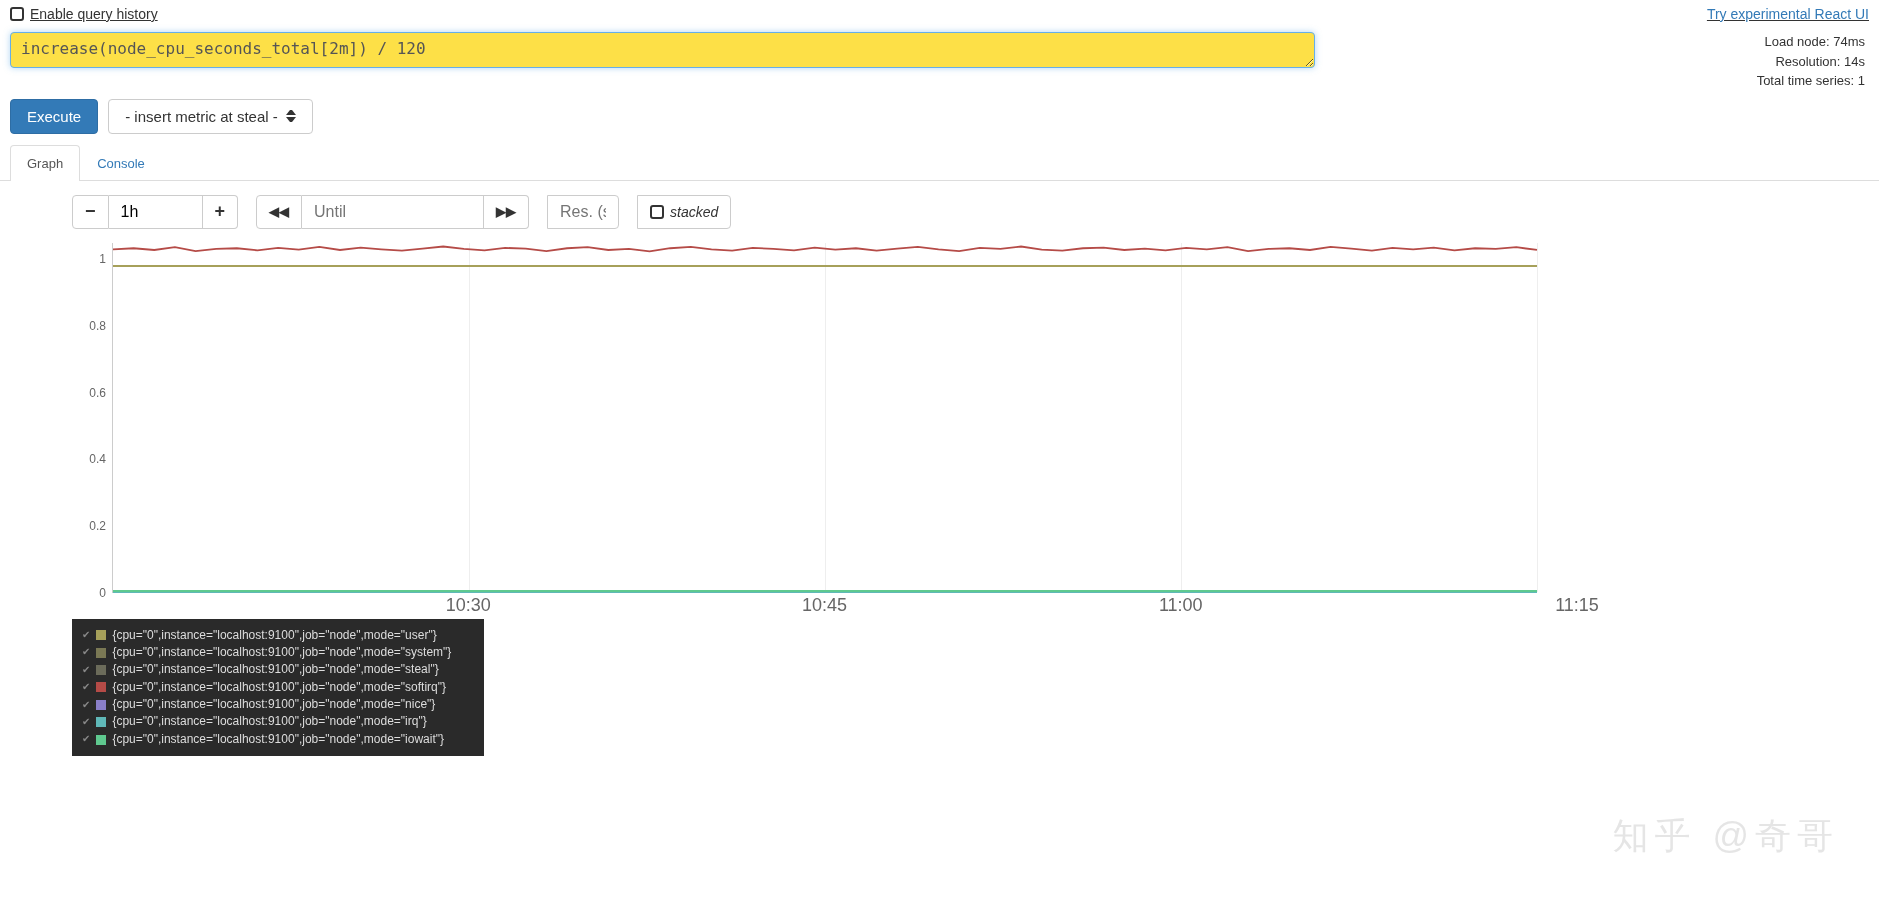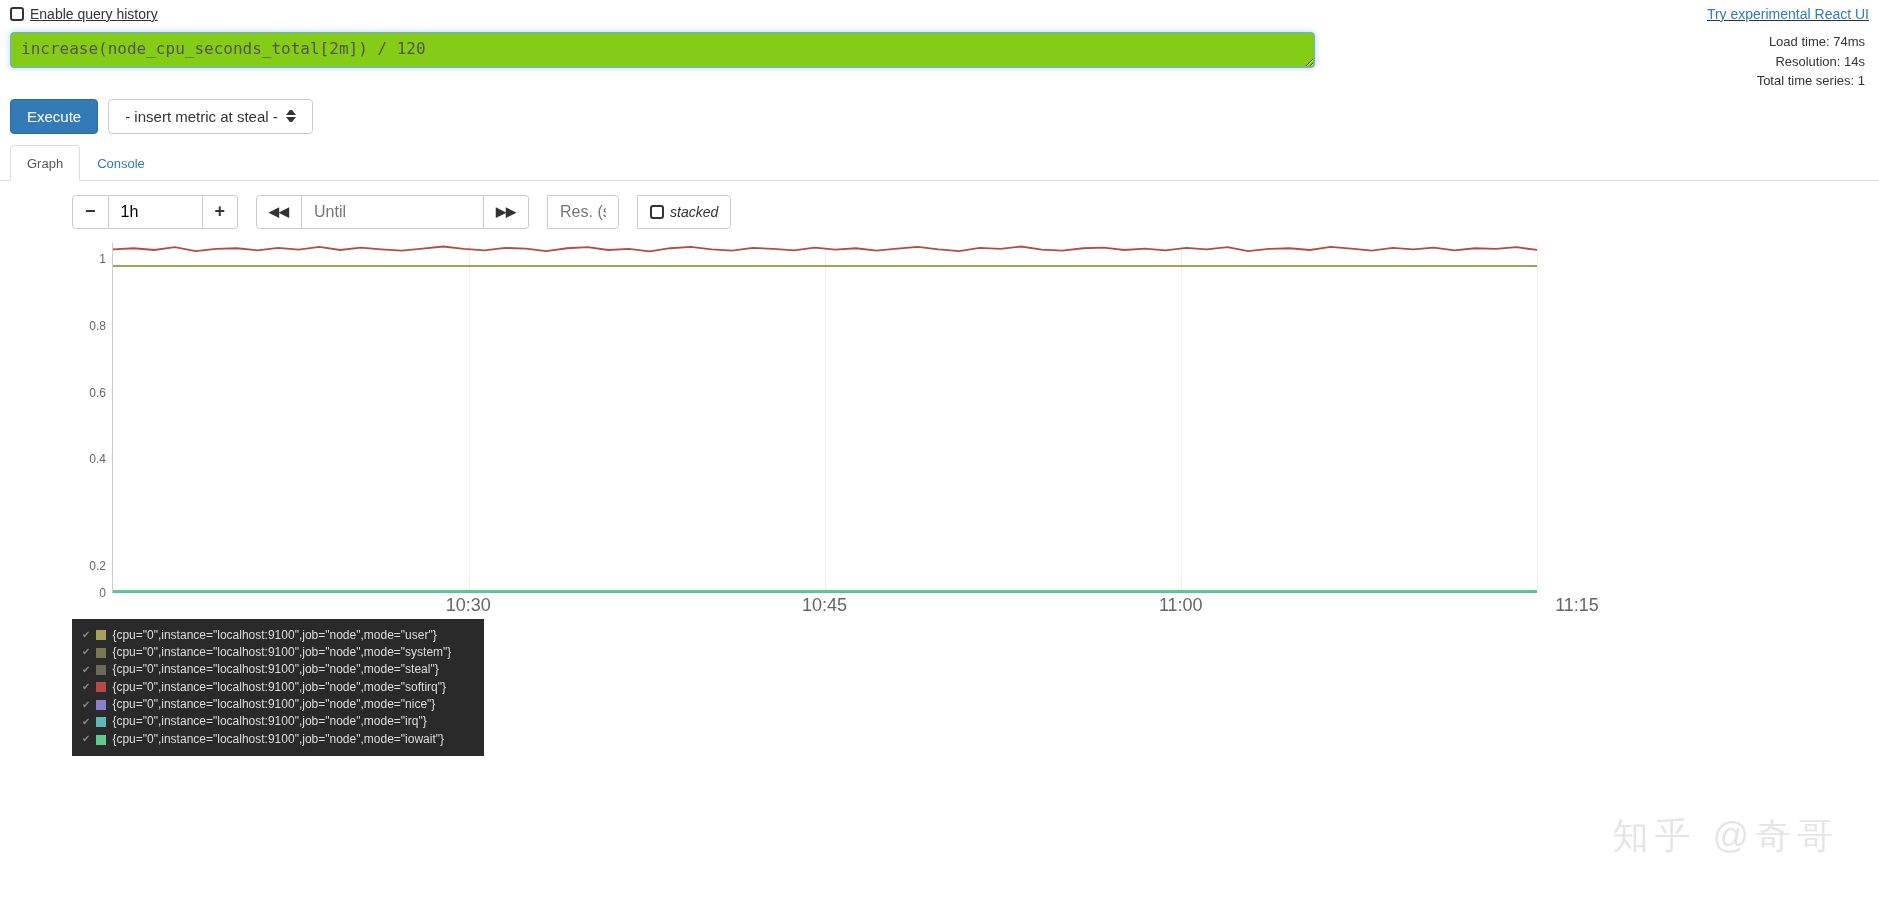--- a/index.html
+++ b/index.html
@@ -3,21 +3,21 @@
 <meta charset="utf-8">
 <style>
 * { box-sizing: border-box; margin: 0; padding: 0; }
 body { font-family: -apple-system, "Helvetica Neue", Arial, sans-serif; font-size: 14px; color: #333; background: #fff; width: 1879px; }
 .top-row { display: flex; justify-content: space-between; align-items: center; padding: 6px 10px; text-decoration: underline; }
 .history-toggle { display: flex; align-items: center; gap: 6px; cursor: pointer; font-size: 14px; }
 .history-toggle .box { width: 14px; height: 14px; border: 2px solid #333; border-radius: 3px; display: inline-block; }
 .react-link { color: #337ab7; font-size: 14px; }
 .query-row { padding: 4px 10px 8px 10px; display: flex; gap: 20px; align-items: flex-start; }
 .query-box { flex: 0 0 1305px; }
-.query-box textarea { width: 100%; height: 36px; padding: 6px 10px; font-size: 16px; font-family: Menlo, Monaco, monospace; border: 1px solid #66afe9; border-radius: 4px; outline: none; box-shadow: 0 0 6px rgba(102,175,233,.5); resize: vertical; background: #84cc16; color: #555; }
+.query-box textarea { width: 100%; height: 36px; padding: 6px 10px; font-size: 16px; font-family: Menlo, Monaco, monospace; border: 1px solid #66afe9; border-radius: 4px; outline: none; box-shadow: 0 0 6px rgba(102,175,233,.5); resize: vertical; background: #fde047; color: #555; }
 .query-box textarea::selection { background: #b3d7ff; }
 .stats { margin-left: auto; text-align: right; font-size: 13px; color: #333; line-height: 1.5; padding-right: 4px; }
 .action-row { padding: 0 10px 10px 10px; display: flex; gap: 10px; align-items: center; }
 .btn { padding: 8px 16px; border-radius: 4px; border: 1px solid transparent; font-size: 15px; cursor: pointer; }
 .btn-primary { background: #337ab7; color: #fff; border-color: #2e6da4; }
 .btn-default { background: #fff; border: 1px solid #ccc; color: #333; display: flex; align-items: center; gap: 8px; }
 .caret { width: 10px; display: inline-flex; flex-direction: column; gap: 2px; }
 .caret::before { content: ""; border-left: 4px solid transparent; border-right: 4px solid transparent; border-bottom: 5px solid #333; }
 .caret::after { content: ""; border-left: 4px solid transparent; border-right: 4px solid transparent; border-top: 5px solid #333; }
 .tabs { display: flex; border-bottom: 1px solid #ddd; padding: 0 10px; }
@@ -60,21 +60,21 @@
     <span>Enable query history</span>
   </div>
   <a class="react-link">Try experimental React UI</a>
 </div>
 
 <div class="query-row">
   <div class="query-box">
     <textarea spellcheck="false" style="">increase(node_cpu_seconds_total[2m]) / 120</textarea>
   </div>
   <div class="stats">
-    <div>Load time: 74ms</div>
+    <div>Load node: 74ms</div>
     <div>Resolution: 14s</div>
     <div>Total time series: 1</div>
   </div>
 </div>
 
 <div class="action-row">
   <button class="btn btn-primary">Execute</button>
   <button class="btn btn-default">
     <span>- insert metric at steal -</span>
     <span class="caret"></span>
@@ -111,21 +111,21 @@
       <span class="chk"></span>
       <span>stacked</span>
     </div>
   </div>
 </div>
 
 <div class="chart-wrap">
   <div class="chart">
     <div class="y-axis" id="y-axis">
         <div class="y-tick" style="top: 350px;">0</div>
-        <div class="y-tick" style="top: 283.333px; margin-top: 40px;">0.2</div>
+        <div class="y-tick" style="top: 283.333px;">0.2</div>
         <div class="y-tick" style="top: 216.667px;">0.4</div>
         <div class="y-tick" style="top: 150px;">0.6</div>
         <div class="y-tick" style="top: 83.3333px;">0.8</div>
         <div class="y-tick" style="top: 16.6667px;">1</div>
       </div>
     <div class="plot" id="plot">
         <div class="grid-v" style="left: 25%;"></div>
         <div class="grid-v" style="left: 50%;"></div>
         <div class="grid-v" style="left: 75%;"></div>
         <div class="grid-v" style="left: 100%;"></div>

